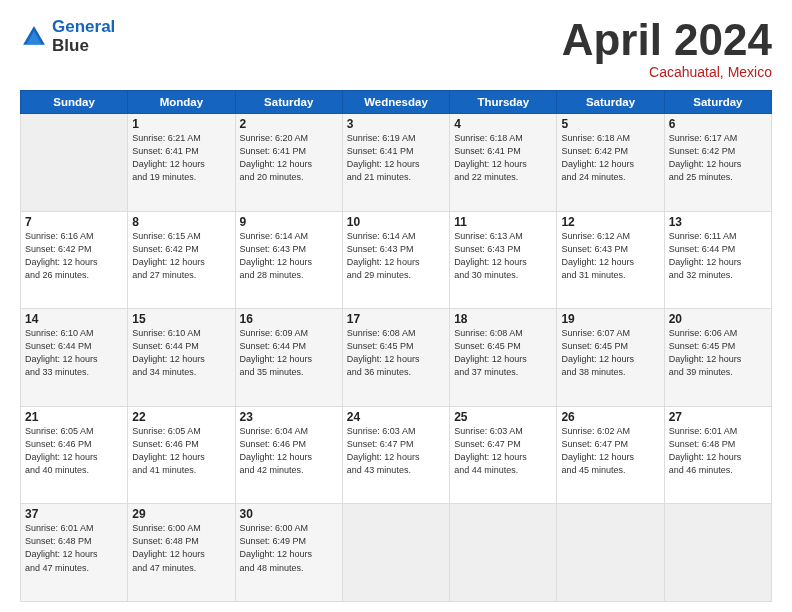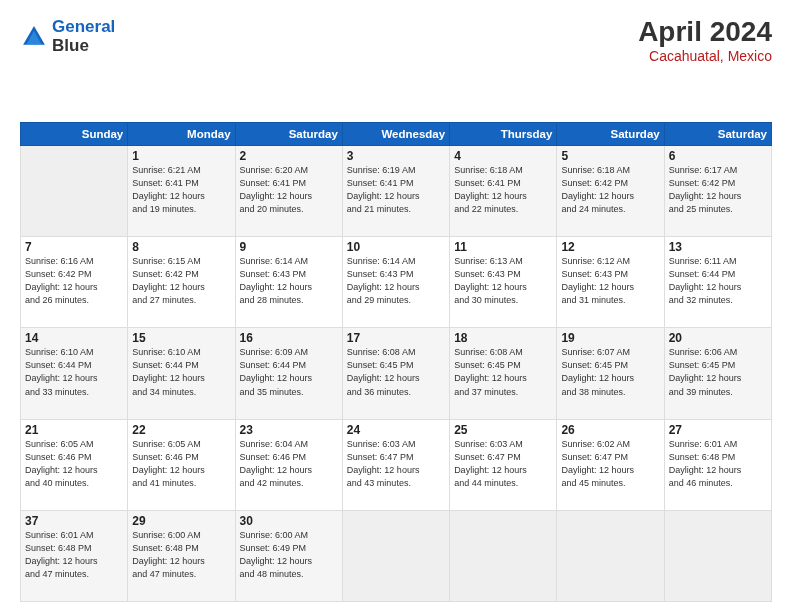--- a/index.html
+++ b/index.html
@@ -9,21 +9,20 @@
       font-family: Arial, sans-serif;
       background: #fff;
       overflow: hidden;
     }
     .page {
       width: 792px;
       height: 612px;
       padding: 18px 20px 10px 20px;
       display: flex;
       flex-direction: column;
-      gap: 48px;
     }
     .header {
       display: flex;
       justify-content: space-between;
       align-items: flex-start;
       margin-bottom: 10px;
     }
     .logo {
       display: flex;
       align-items: center;
@@ -37,21 +36,21 @@
     }
     .logo-text .blue { color: #1565c0; }
     .logo-icon {
       width: 28px;
       height: 28px;
     }
     .title-block {
       text-align: right;
     }
     .month-title {
-      font-size: 28px;
+      font-size: 44px;
       font-weight: bold;
       color: #333;
       line-height: 1;
     }
     .location {
       font-size: 14px;
       color: #b91c1c;
       margin-top: 2px;
     }
     .calendar {
@@ -60,21 +59,21 @@
       border-collapse: collapse;
       width: 100%;
       table-layout: fixed;
     }
     .calendar th {
       background-color: #1565c0;
       color: #fff;
       font-size: 11.5px;
       font-weight: bold;
       padding: 5px 4px;
-      text-align: right;
+      text-align: center;
       border: 1px solid #1156a8;
     }
     .calendar td {
       vertical-align: top;
       border: 1px solid #ddd;
       padding: 3px 4px;
       font-size: 9.5px;
       color: #333;
       height: 78px;
       background: #fff;

